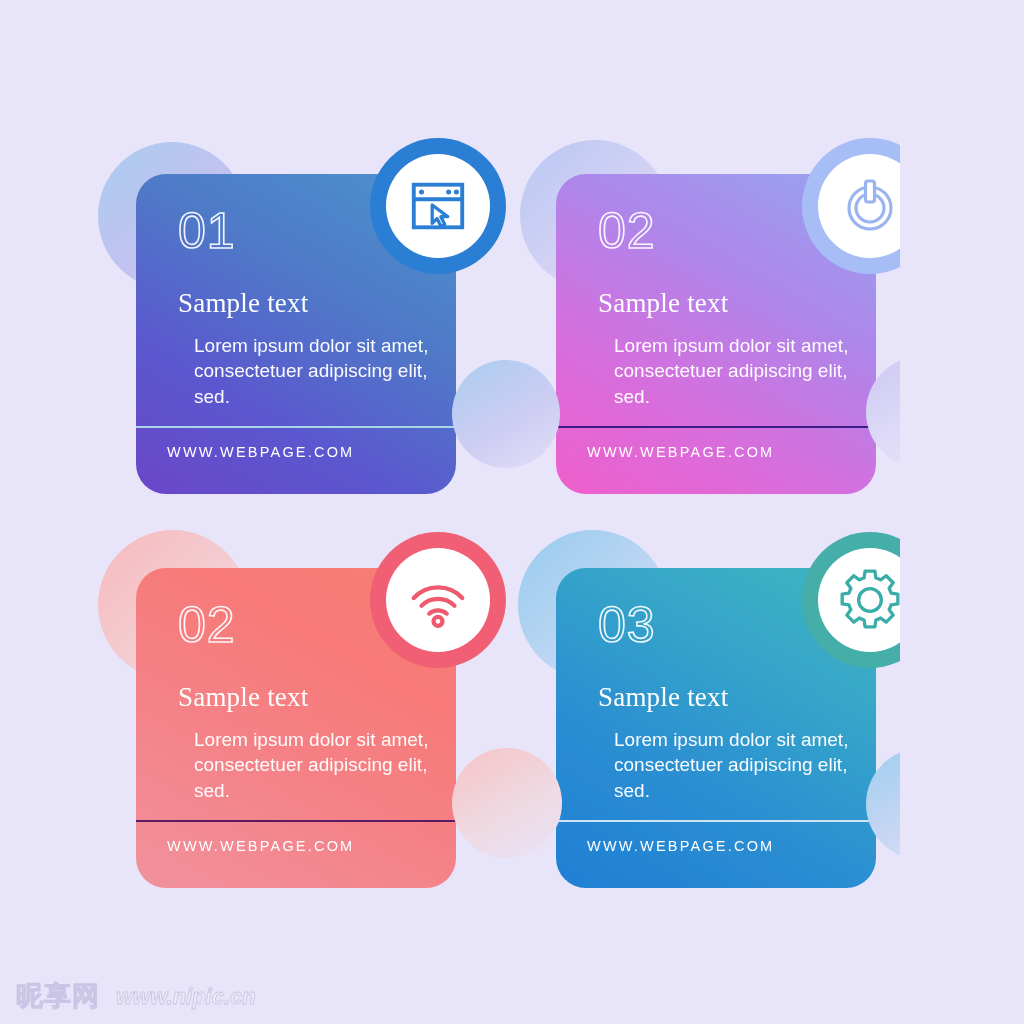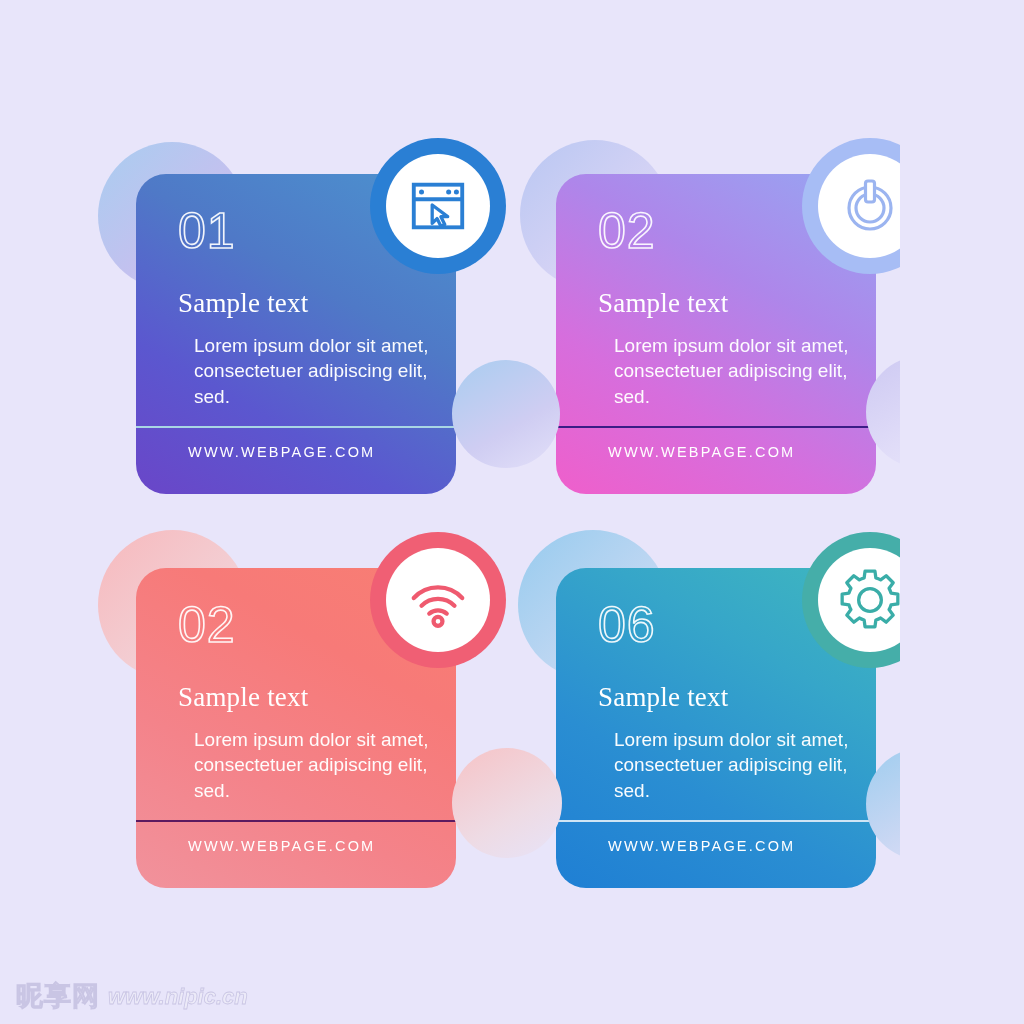--- a/index.html
+++ b/index.html
@@ -92,21 +92,21 @@
     right: 0;
     height: 1.5px;
   }
   .card-1 .card-divider { top: 252px; background: #a9d6e4; }
   .card-2 .card-divider { top: 252px; background: #3b1d86; }
   .card-3 .card-divider { top: 252px; background: #5c1a60; }
   .card-4 .card-divider { top: 252px; background: #cfe5f5; }
 
   .card-url {
     position: absolute;
-    left: 52px;
+    left: 31px;
     top: 270px;
     font-size: 14.5px;
     letter-spacing: 2.2px;
     color: #ffffff;
     text-align: right;
   }
 
   
   .badge {
     position: absolute;
@@ -132,21 +132,21 @@
   .badge-3 { left: 370px; top: 532px; background: #f05f74; }
   .badge-4 { left: 802px; top: 532px; background: #45aea9; }
 
   
   .watermark {
     position: absolute;
     left: 16px;
     bottom: 14px;
     display: flex;
     align-items: flex-end;
-    gap: 8px;
+    gap: 16px;
   }
   .wm-cn {
     font-size: 27px;
     font-weight: 700;
     color: #eceaf8;
     -webkit-text-stroke: 1px #c9c5e4;
     letter-spacing: 1px;
     line-height: 1;
   }
   .wm-url {
@@ -198,21 +198,21 @@
 
   <div class="card card-3">
     <div class="card-number">02</div>
     <div class="card-title">Sample text</div>
     <div class="card-body">Lorem ipsum dolor sit amet, consectetuer adipiscing elit, sed.</div>
     <div class="card-divider"></div>
     <div class="card-url">WWW.WEBPAGE.COM</div>
   </div>
 
   <div class="card card-4">
-    <div class="card-number">06</div>
+    <div class="card-number">03</div>
     <div class="card-title">Sample text</div>
     <div class="card-body">Lorem ipsum dolor sit amet, consectetuer adipiscing elit, sed.</div>
     <div class="card-divider"></div>
     <div class="card-url">WWW.WEBPAGE.COM</div>
   </div>
 
   <div class="deco deco-1b"></div>
   <div class="deco deco-2b"></div>
   <div class="deco deco-3b"></div>
   <div class="deco deco-4b"></div>

